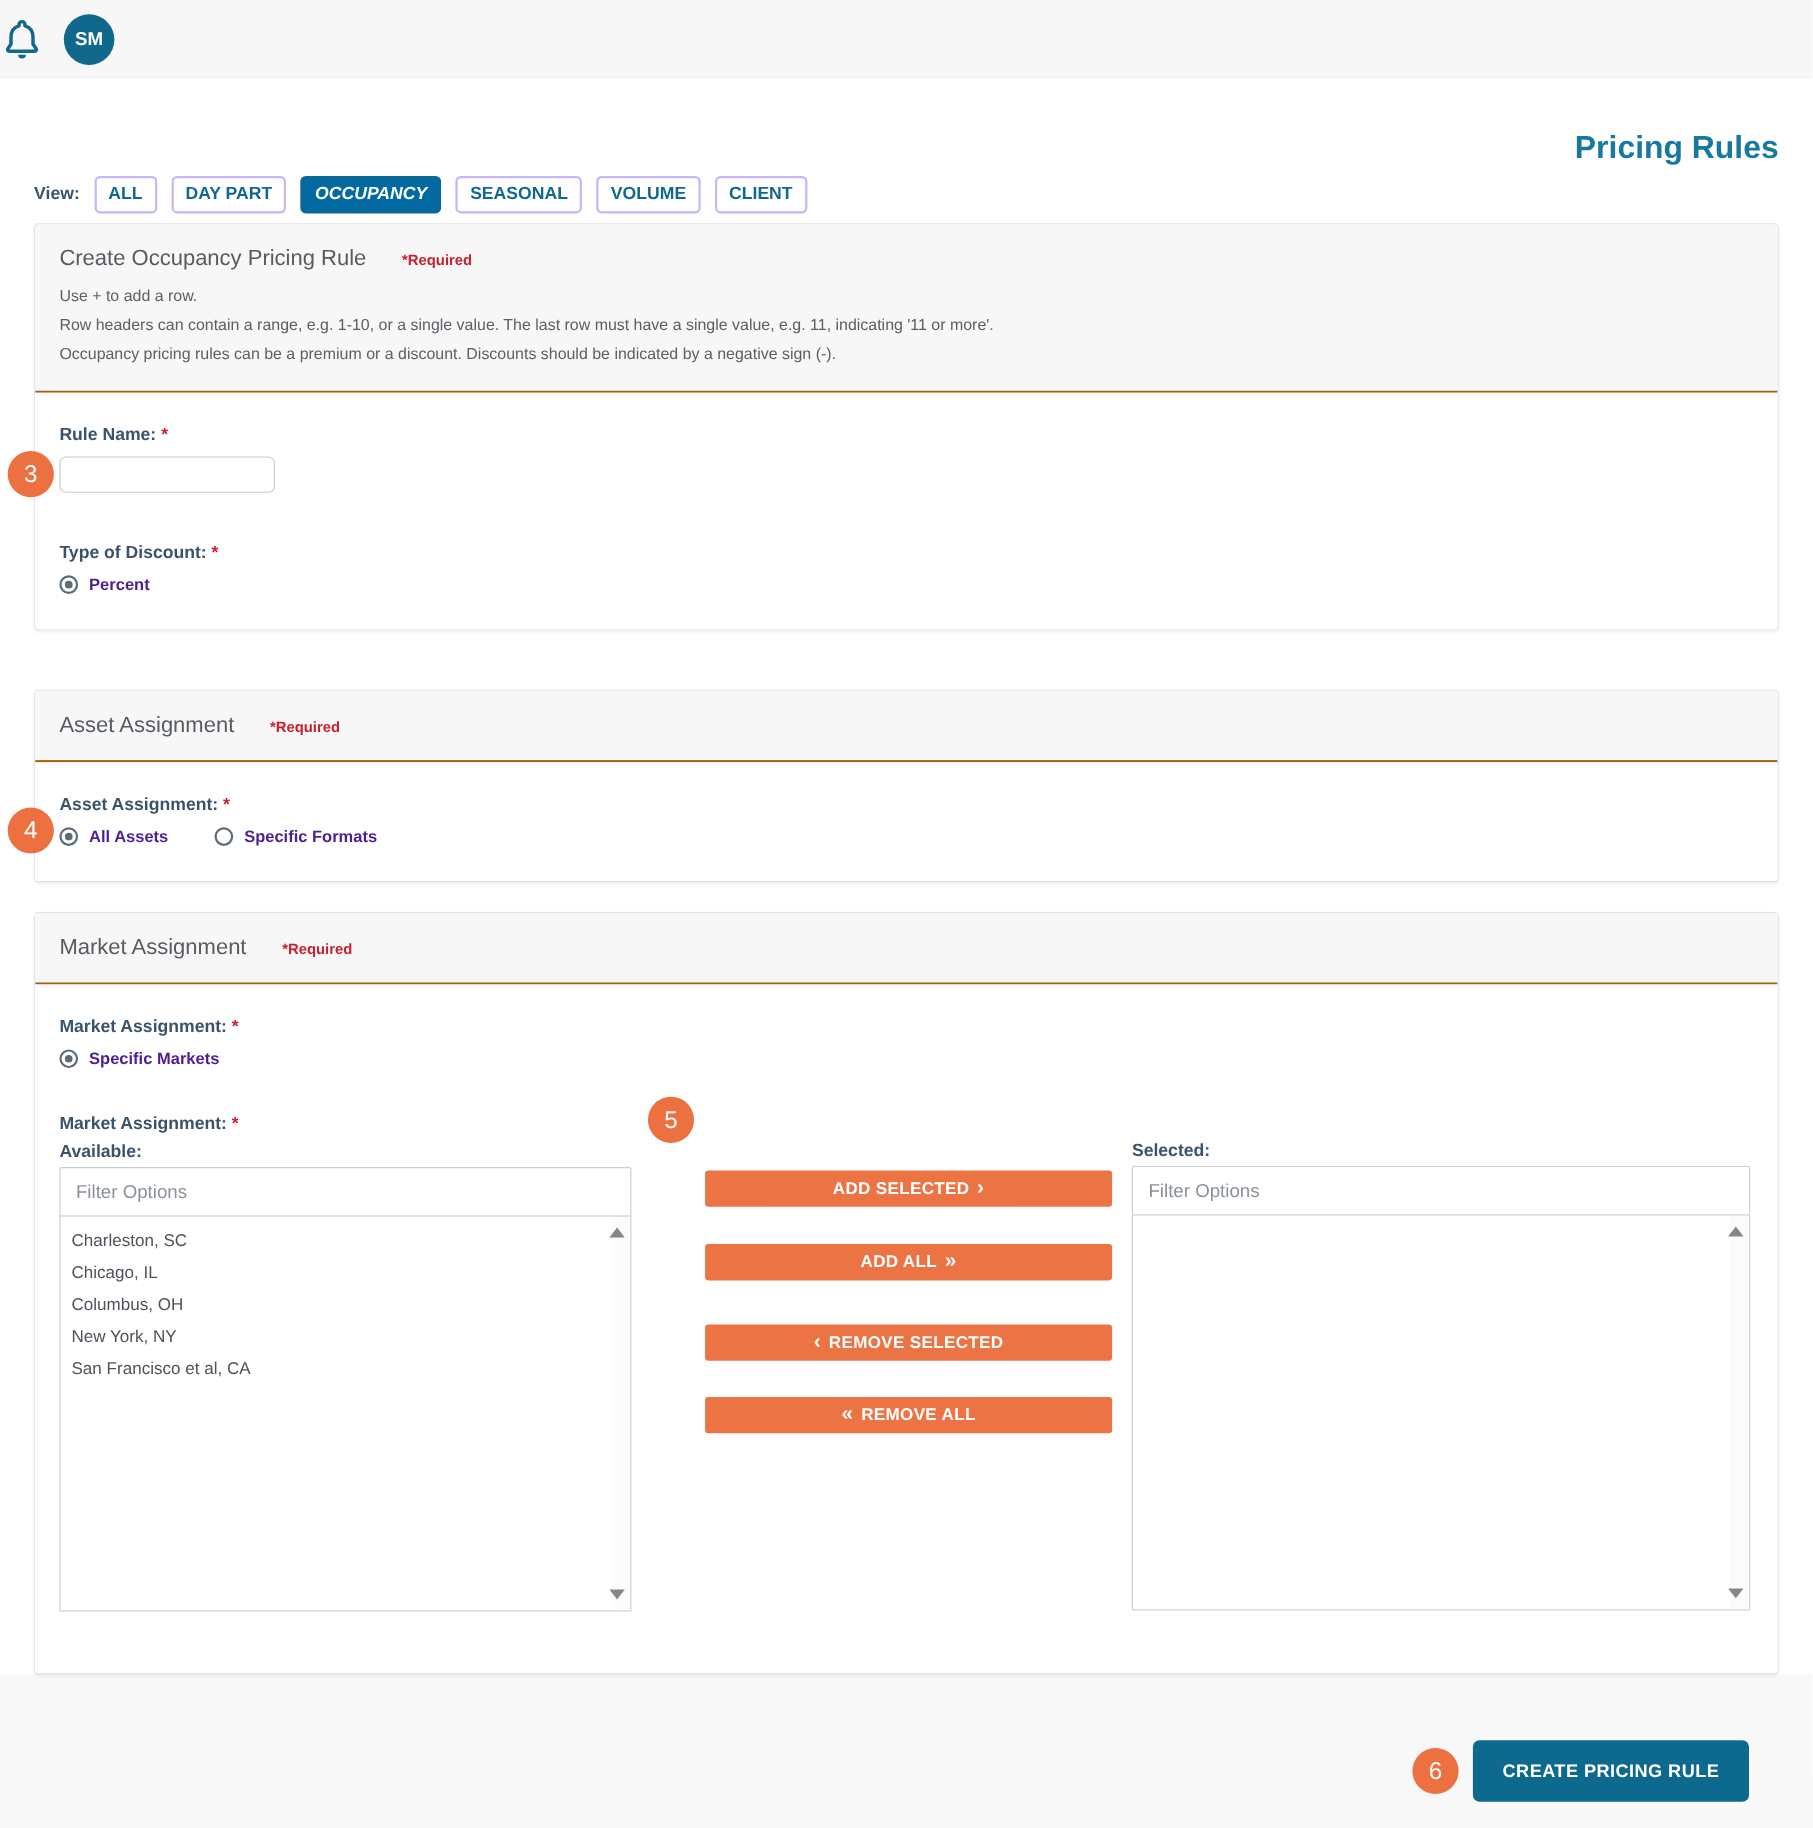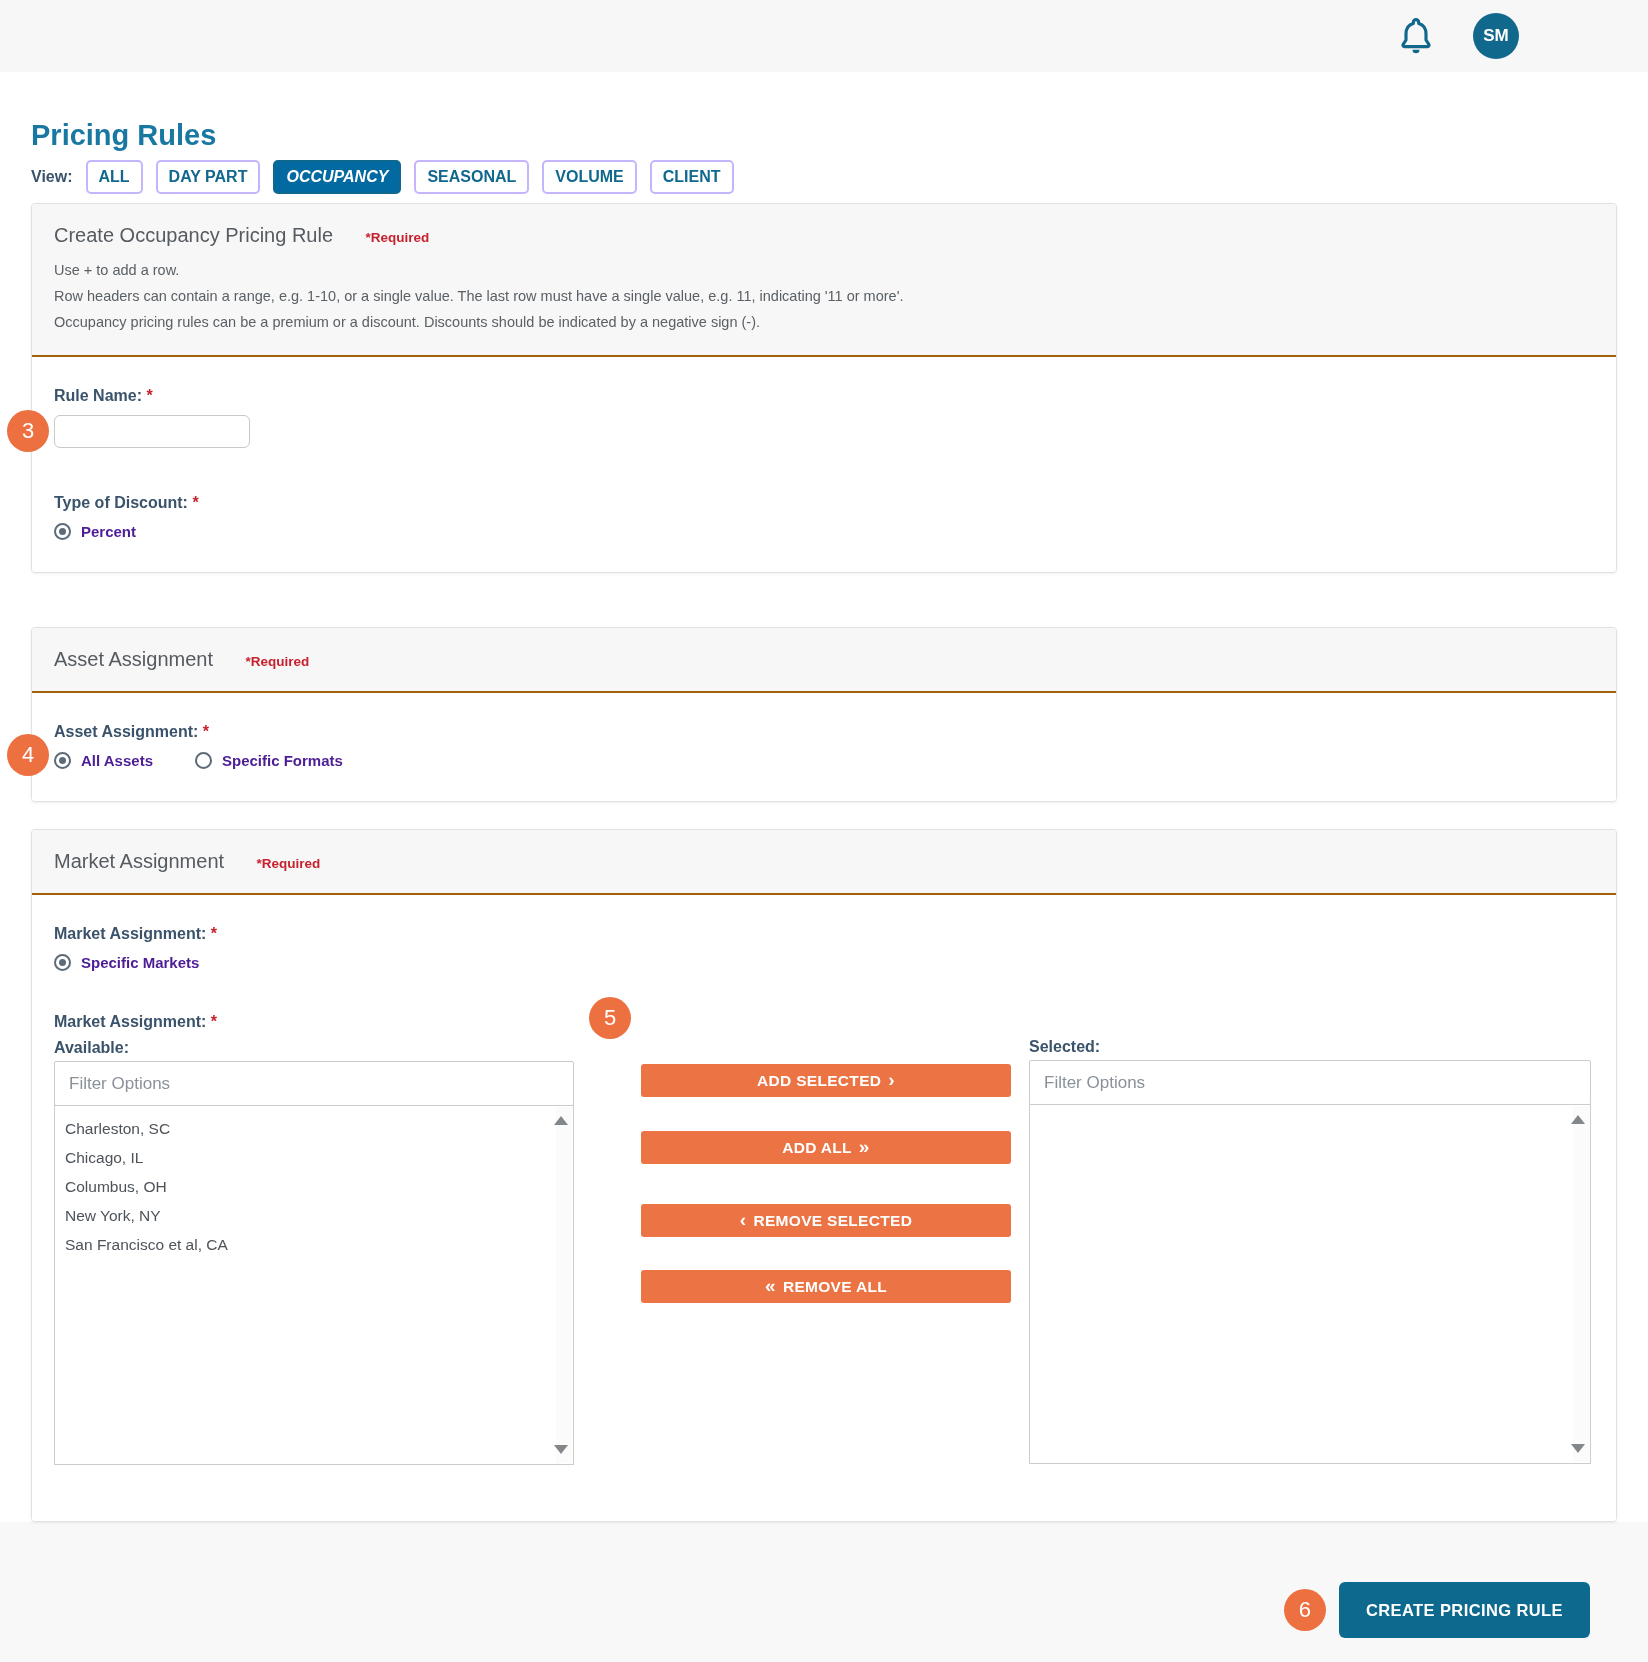--- a/index.html
+++ b/index.html
@@ -8,38 +8,39 @@
     font-family: "Liberation Sans", sans-serif;
     background: #ffffff;
     color: #3a536b;
   }
   
   .topbar {
     height: 72px;
     background: #f7f7f7;
     display: flex;
     align-items: center;
-    justify-content: flex-end;
-    gap: 37px;
+    justify-content: flex-start;
+    gap: 18px;
     padding-right: 129px;
   }
   .bell-btn { background: none; border: none; cursor: pointer; display: flex; align-items: center; }
   .avatar {
     width: 46px; height: 46px; border-radius: 50%;
     background: #11688d; color: #fff;
     font-size: 17px; font-weight: 700;
     display: flex; align-items: center; justify-content: center;
     cursor: pointer; border: none;
   }
   
   main { background: #fff; padding: 0 31px; }
   h1 {
     padding-top: 46px;
     font-size: 29px; line-height: 34px; font-weight: 600;
     color: #1878a2;
+    text-align: right;
   }
   .view-row { display: flex; align-items: center; gap: 13px; margin-top: 8px; height: 34px; }
   .view-label { font-size: 16px; font-weight: 700; color: #3a536b; }
   .tab {
     padding: 5px 11px; height: 34px;
     background: #fff; border: 2px solid #c4b5fd; border-radius: 5px;
     color: #10688e; font-family: "Liberation Sans", sans-serif;
     font-size: 16px; font-weight: 700; cursor: pointer;
   }
   .tab.active { background: #0369a1; border-color: #0e6890; color: #fff; font-style: italic; }

